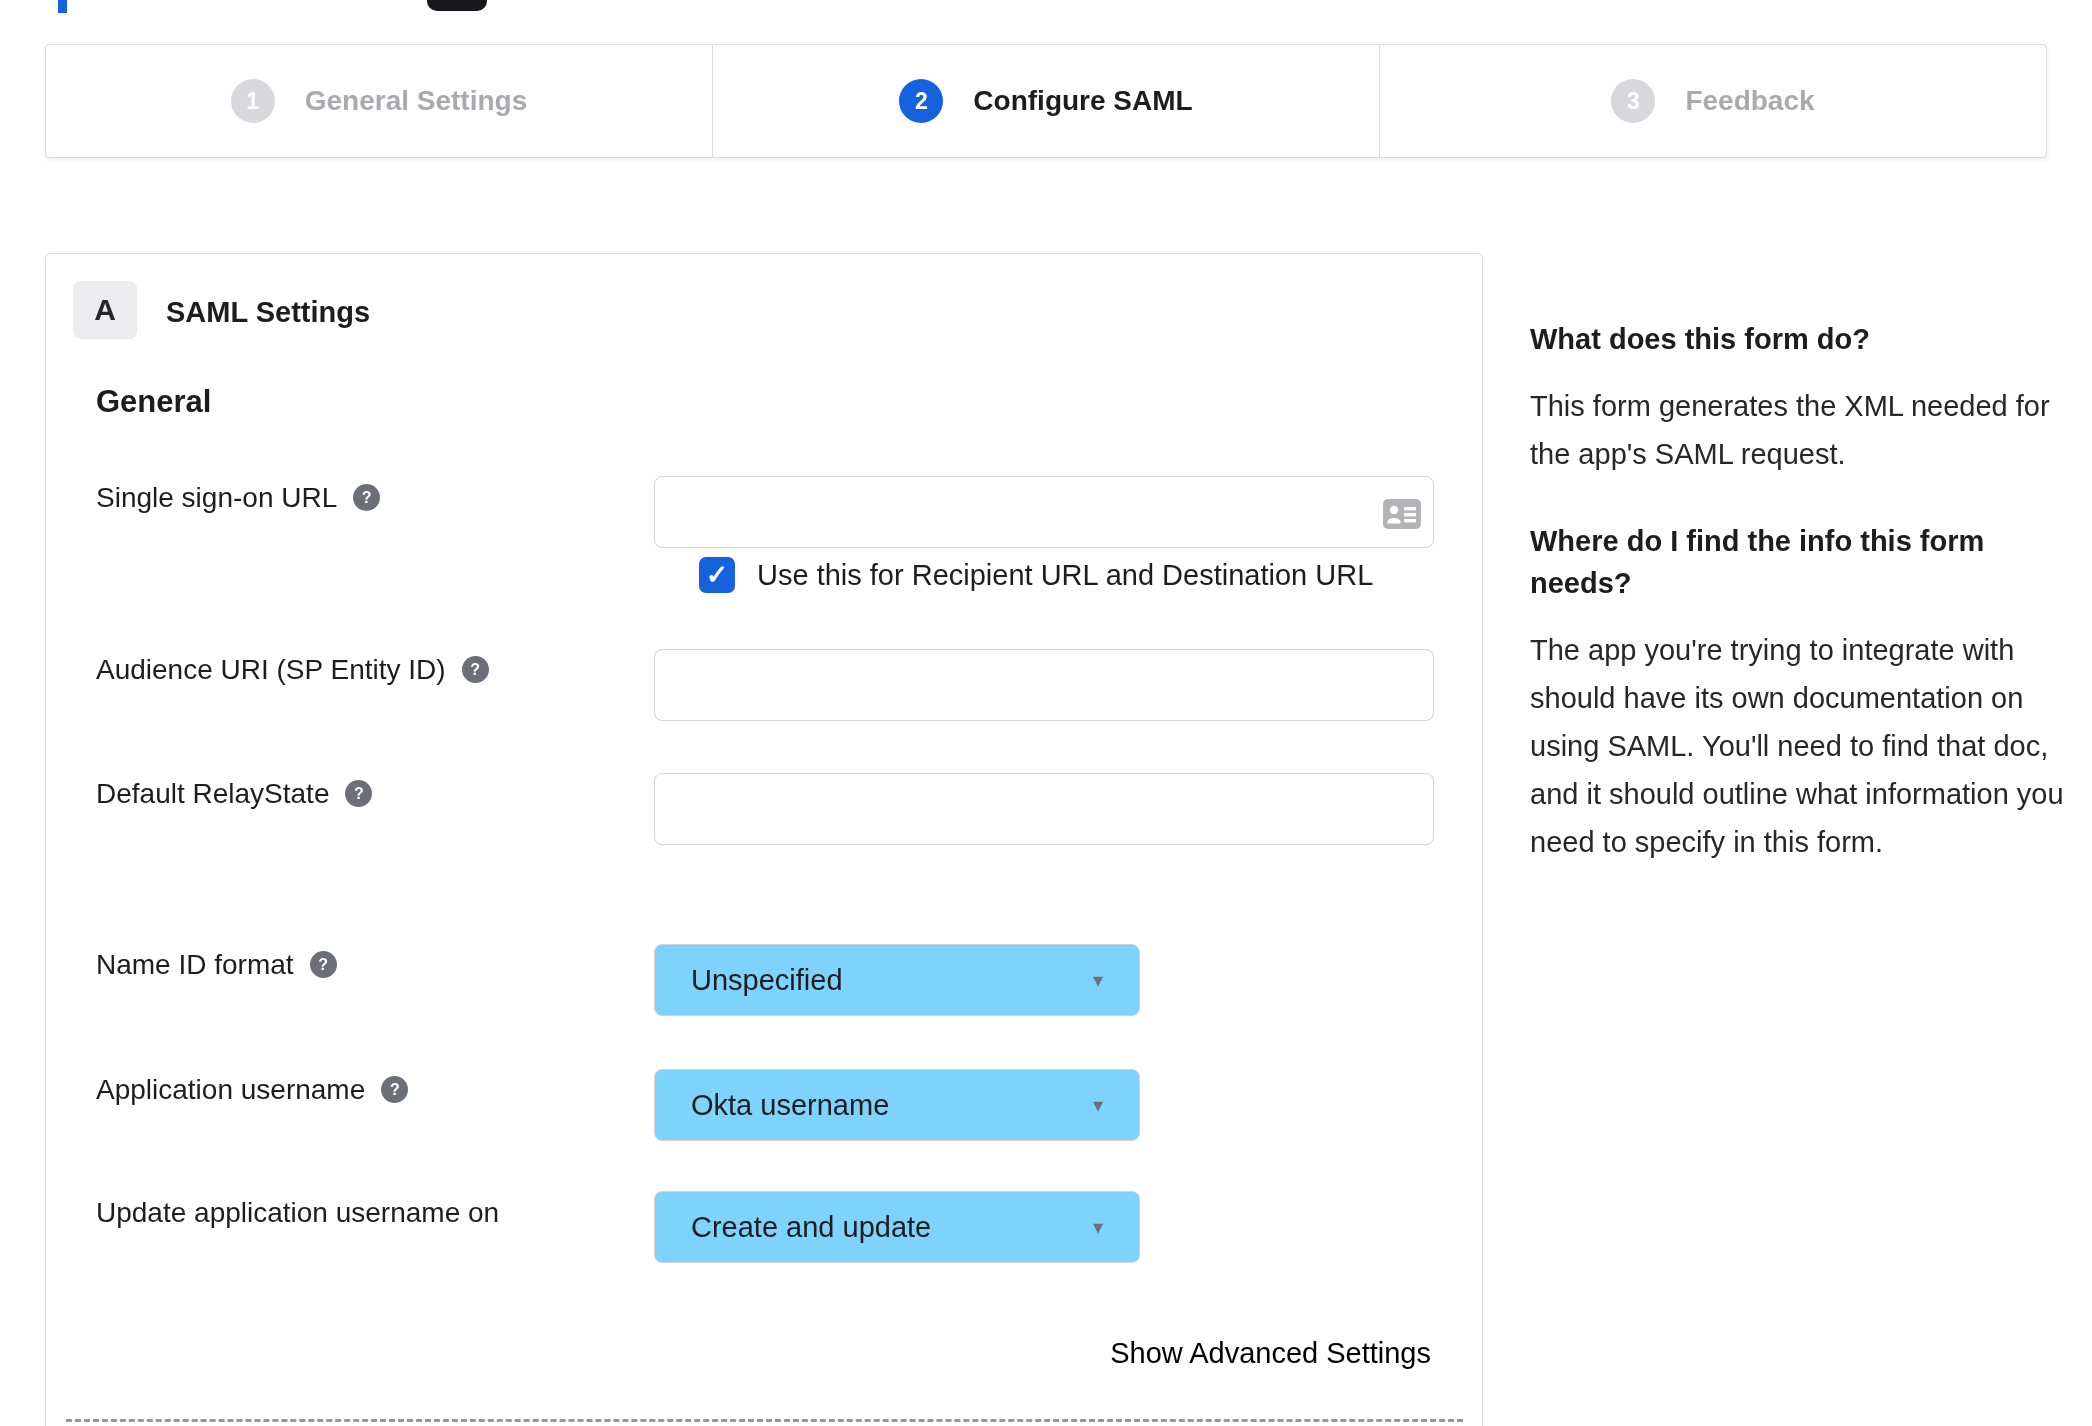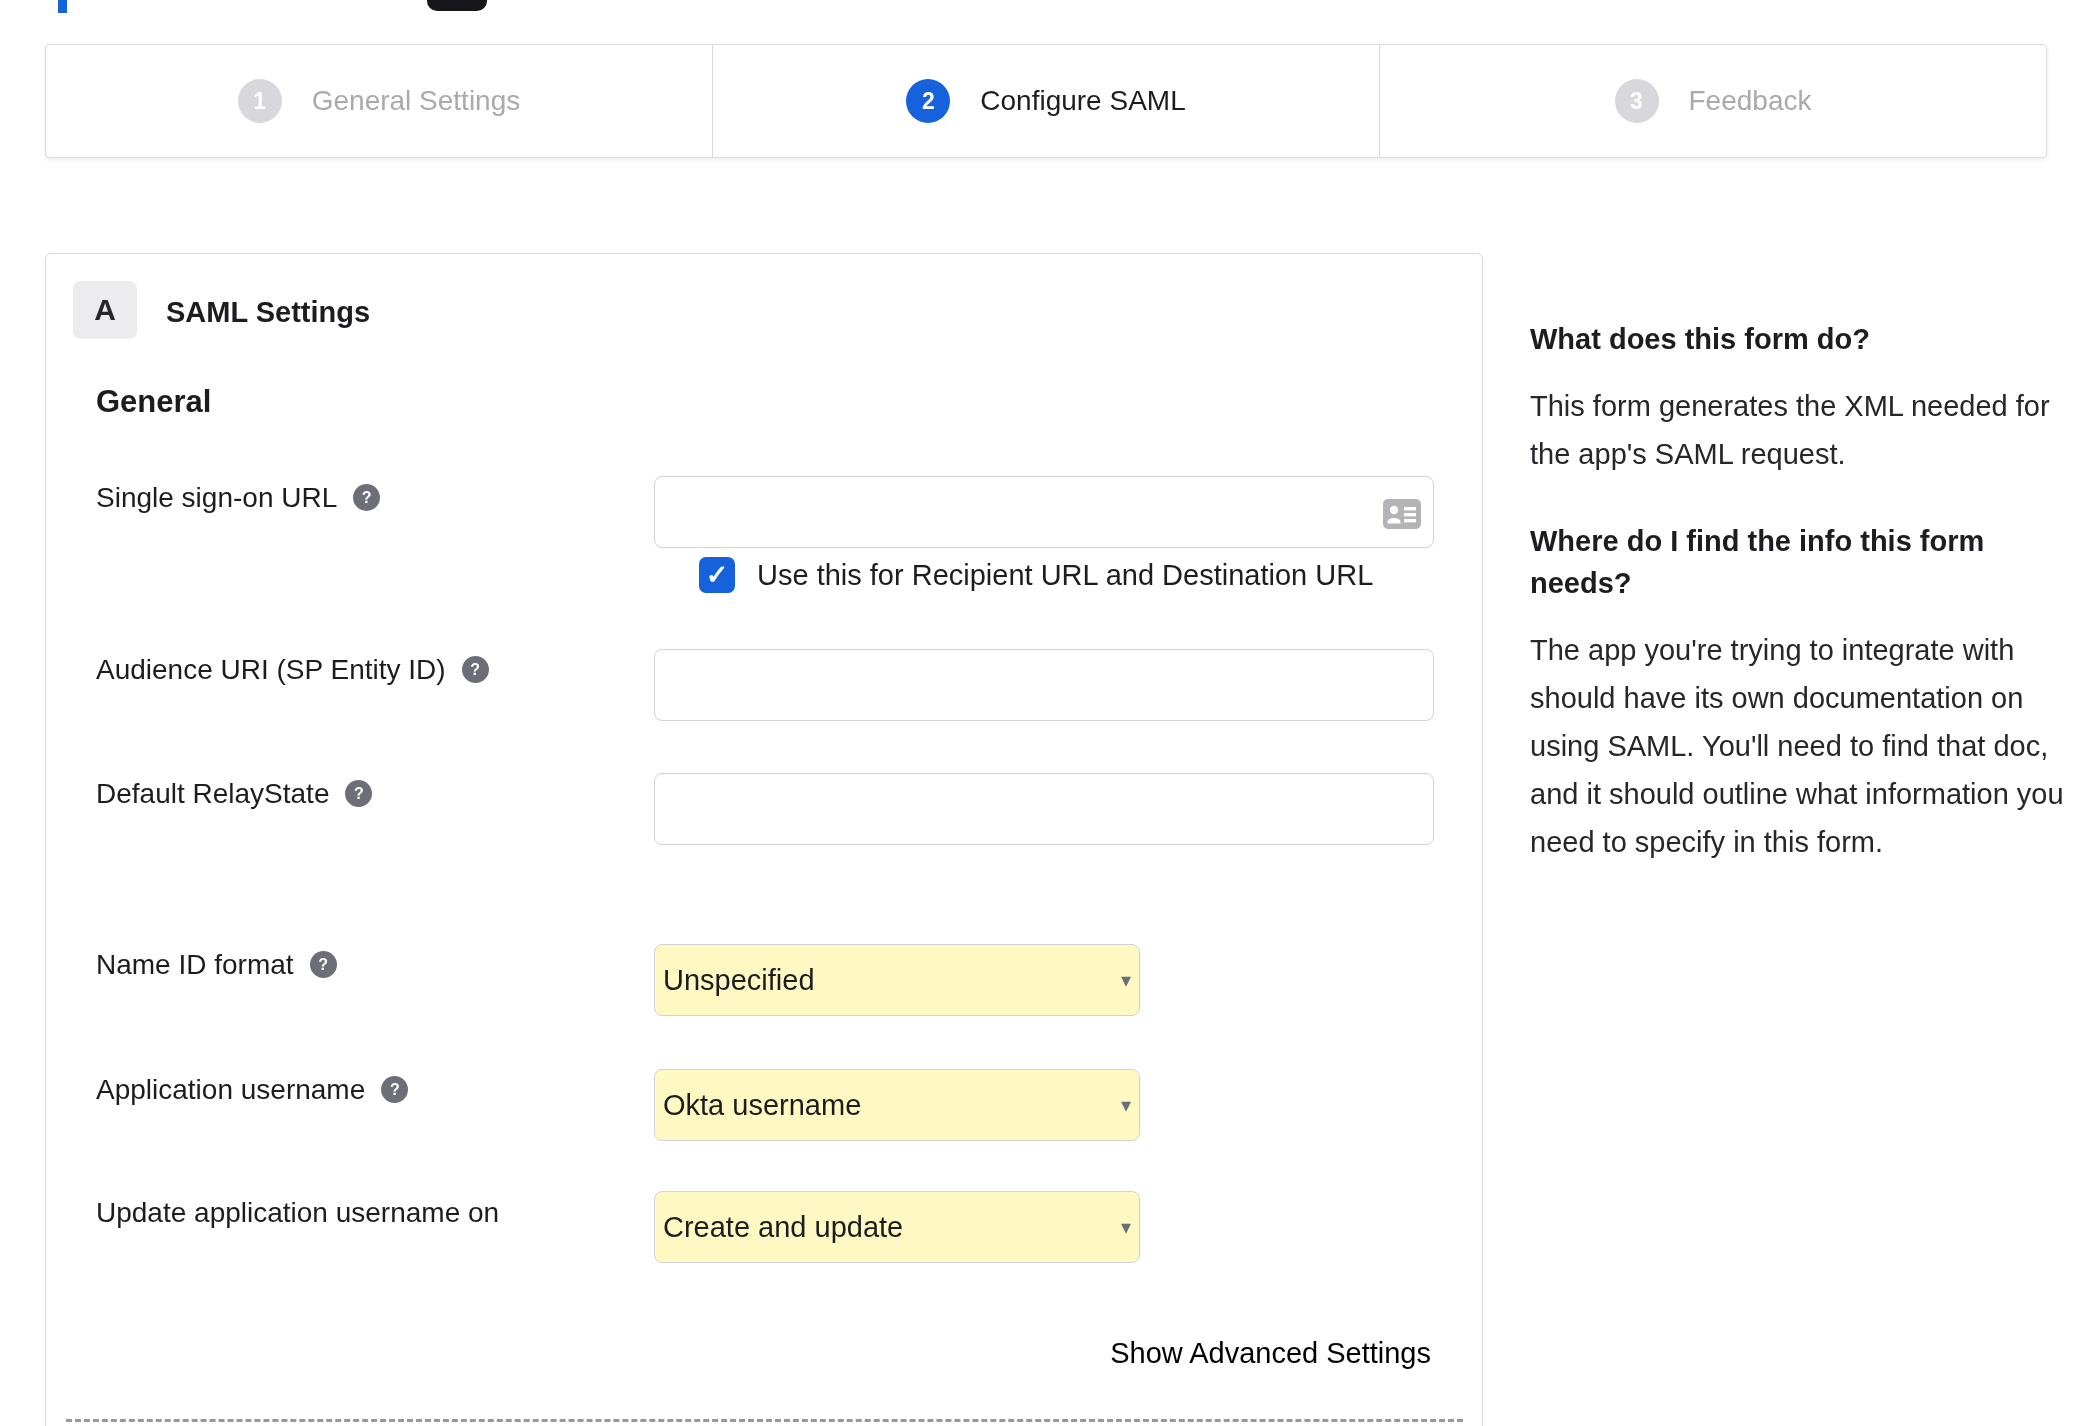--- a/index.html
+++ b/index.html
@@ -15,44 +15,44 @@
   .stepper { position:absolute; left:45px; top:44px; width:2002px; height:114px;
              display:flex; background:#fff; border:1px solid #d9d9de; border-radius:4px;
              box-shadow:0 2px 4px rgba(0,0,0,0.07); }
   .step { flex:1 1 0; display:flex; align-items:center; justify-content:center; gap:18px;
           border-right:1px solid #d9d9de; cursor:pointer; }
   .step:last-child { border-right:none; }
   .step-circle { width:44px; height:44px; border-radius:50%; display:flex; align-items:center;
                  justify-content:center; font-size:23px; font-weight:700; color:#fff; }
   .step.inactive .step-circle { background:#d7d7dc; }
   .step.active .step-circle { background:#1662dd; }
-  .step-label { font-size:28px; font-weight:400;margin-left:12px; }
+  .step-label { font-size:28px; font-weight:700;margin-left:12px; }
   .step.inactive .step-label { color:#a9a9af; }
   .step.active .step-label { color:#1d1d21; }
 
   
   .card { position:absolute; left:45px; top:253px; width:1438px; height:1200px;
           background:#fff; border:1px solid #d9d9de; border-radius:6px; }
   .section-badge { position:absolute; left:27px; top:27px; width:64px; height:58px;
                    background:#ececee; border-radius:8px; display:flex; align-items:center;
                    justify-content:center; font-size:30px; font-weight:700; color:#26262b; }
   .section-title { position:absolute; left:120px; top:42px; font-size:29px; font-weight:700; }
   .group-title { position:absolute; left:50px; top:130px; font-size:31px; font-weight:700; }
 
   .field-label { position:absolute; left:50px; font-size:28px; color:#1d1d21; white-space:nowrap; }
   .help-icon { display:inline-flex; width:27px; height:27px; border-radius:50%; background:#6e6e78;
                color:#fff; font-size:16px; font-weight:700; align-items:center; justify-content:center;
                vertical-align:middle; margin-left:16px; position:relative; top:-2px; cursor:pointer; }
 
   .text-input { position:absolute; left:608px; width:780px; height:72px; background:#fff;
                 border:1px solid #d2d2d7; border-radius:8px; font-size:28px; padding:0 60px 0 20px;
                 color:#1d1d21; outline:none; }
-  .select-box { position:absolute; left:608px; width:486px; height:72px; background:#fef9c3;
+  .select-box { position:absolute; left:608px; width:486px; height:72px; background:#7dd3fc;
                 border:1px solid #d2d2d7; border-radius:8px; display:flex; align-items:center;
-                padding:0 8px; font-size:29px; color:#1d1d21; cursor:pointer; }
+                padding:0 36px; font-size:29px; color:#1d1d21; cursor:pointer; }
   .select-arrow { margin-left:auto; font-size:20px; color:#6e6e78; }
   .helper-text { position:absolute; left:608px; font-size:28px; color:#8c8c96; white-space:nowrap; }
 
   .checkbox-row { position:absolute; left:653px; display:flex; align-items:center; gap:22px; cursor:pointer; }
   .checkbox { width:36px; height:36px; background:#1662dd; border-radius:7px; display:flex;
               align-items:center; justify-content:center; color:#fff; font-size:27px; font-weight:700; }
   .checkbox-label { font-size:29px; color:#1d1d21; white-space:nowrap; }
 
   .card-input-icon { position:absolute; left:1337px; top:245px; width:38px; height:30px; cursor:default; }
 

